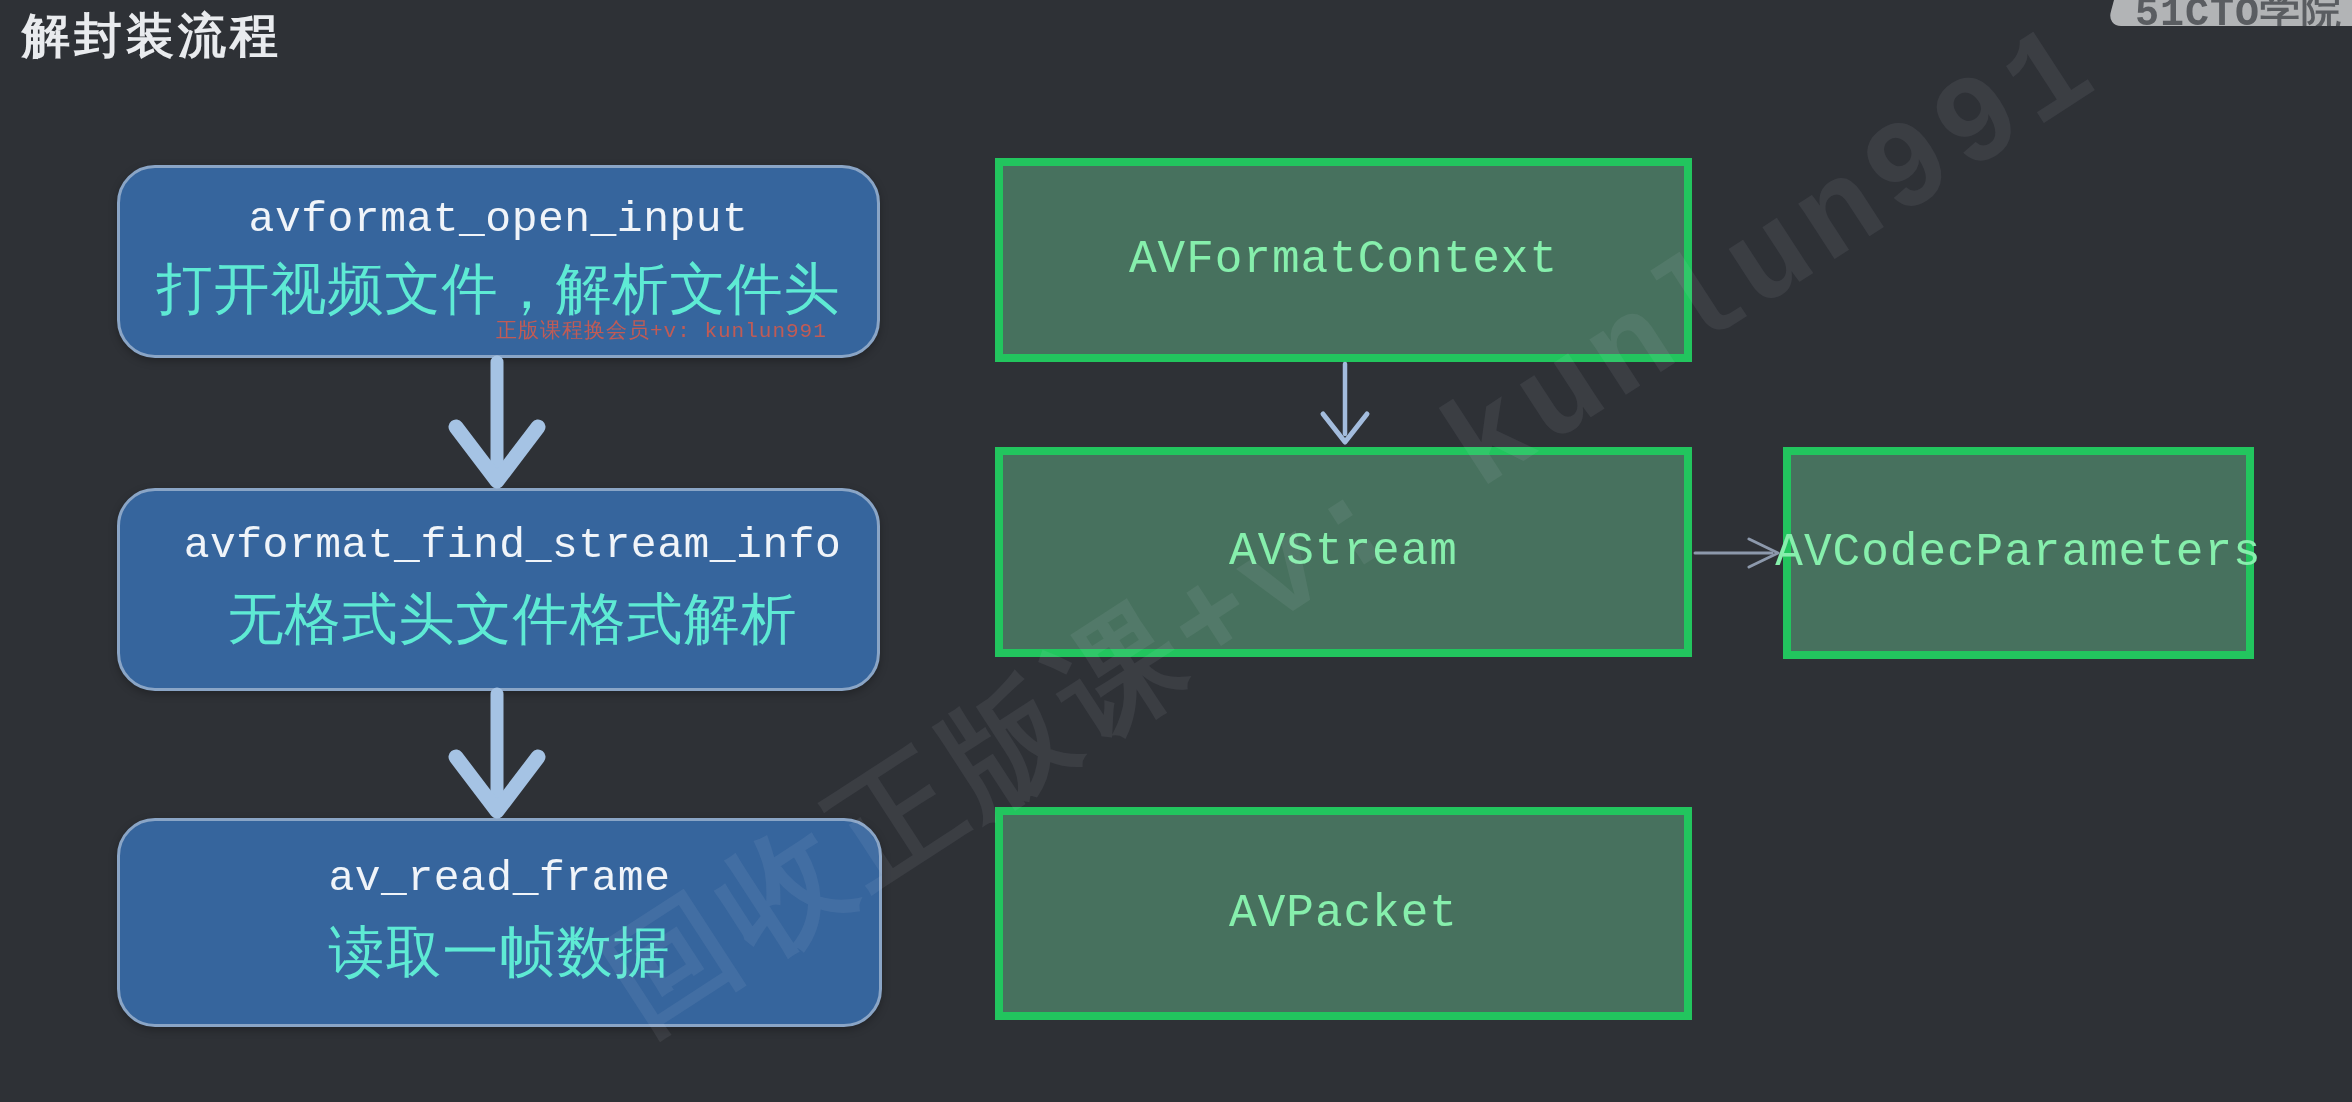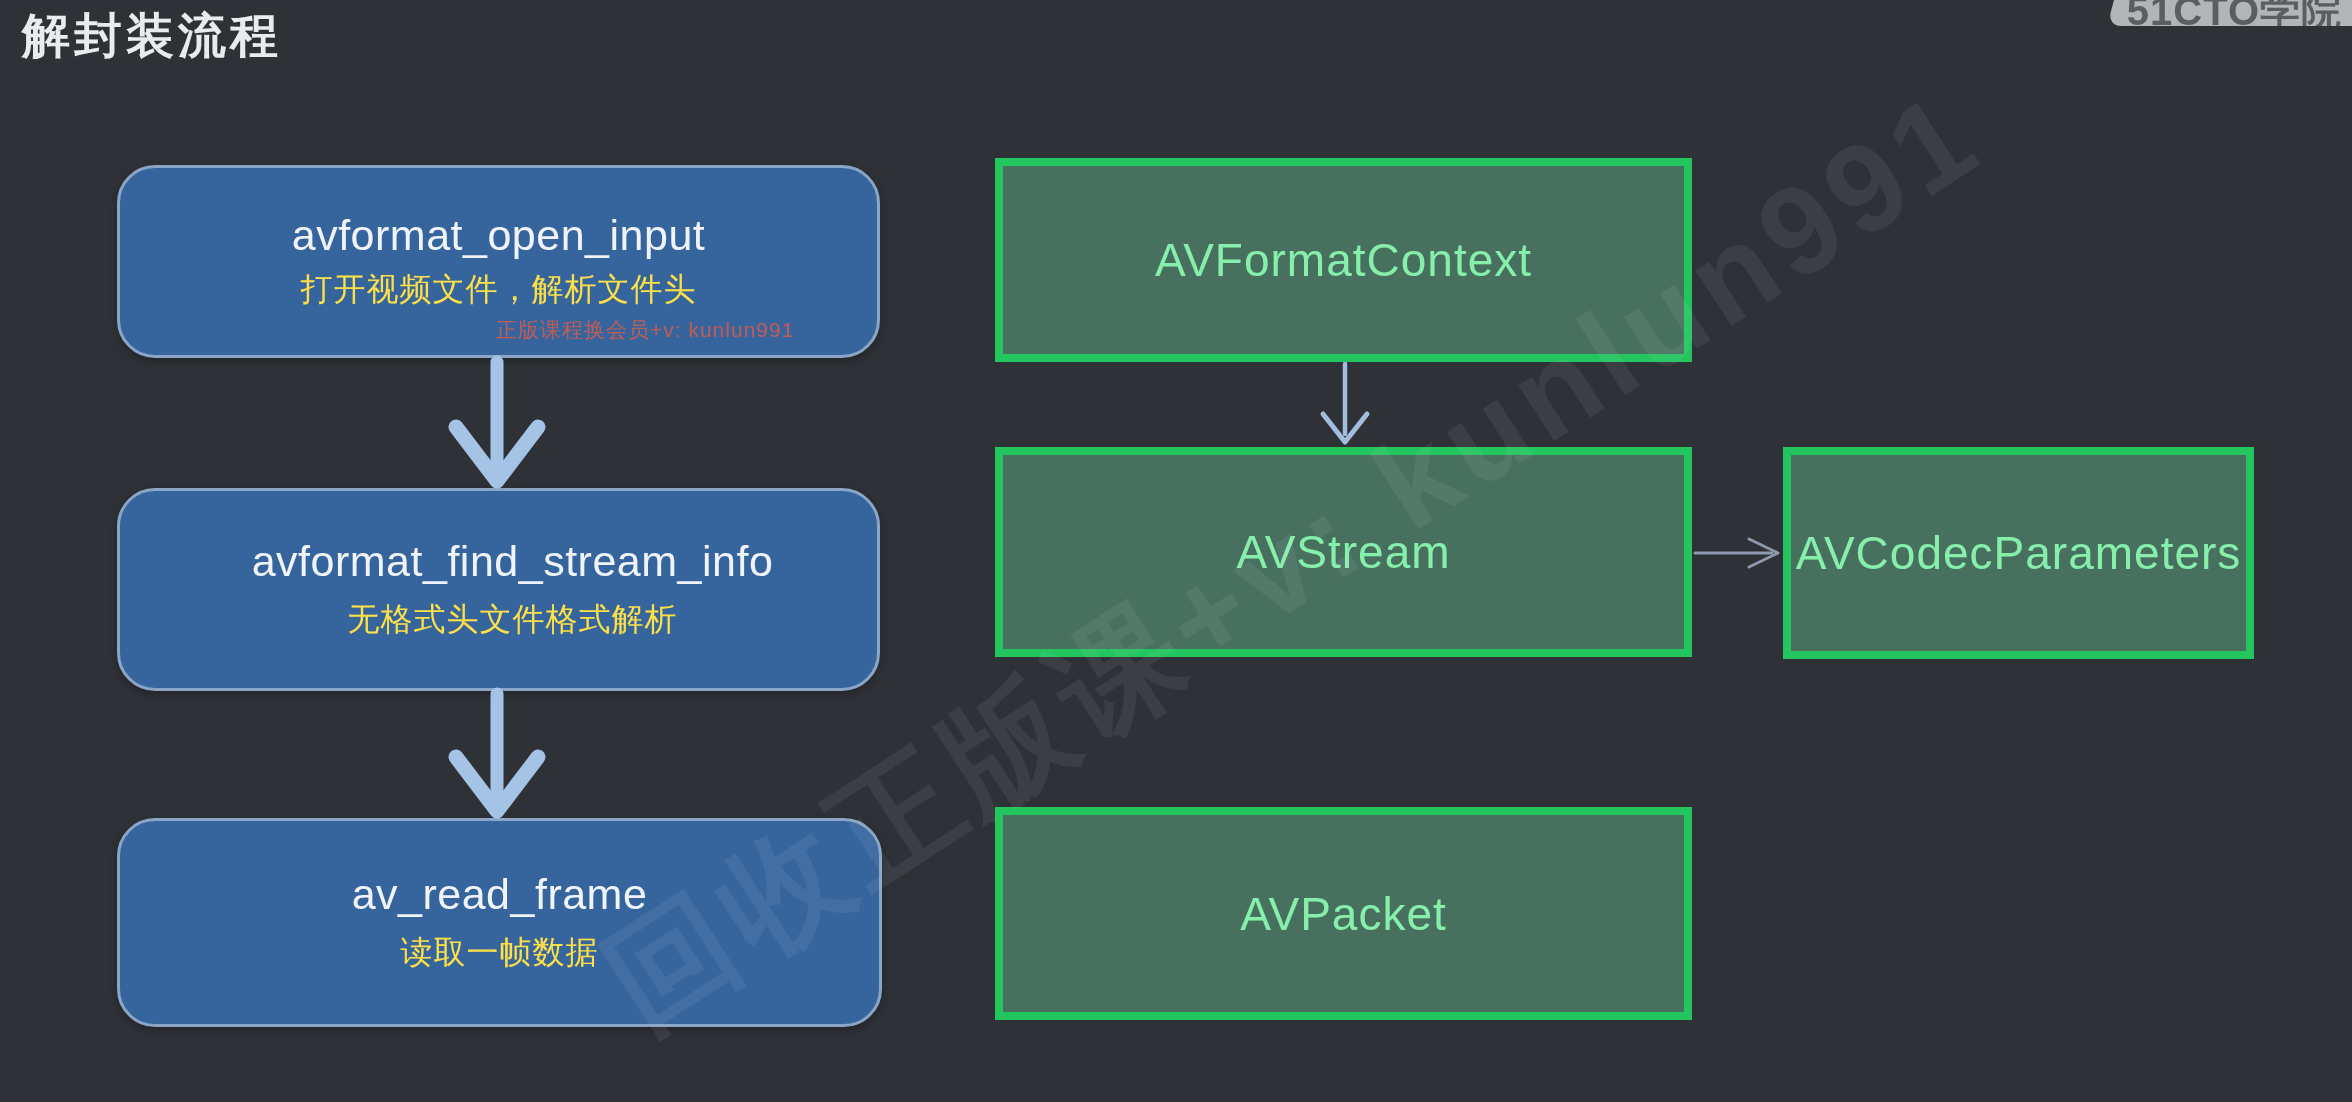--- a/index.html
+++ b/index.html
@@ -1,21 +1,21 @@
 <!DOCTYPE html>
 <html><head>
 <meta charset="utf-8">
 <style>
   html,body{margin:0;padding:0;background:#1d2024;}
   .stage{
     position:relative;
     width:2352px;height:1102px;
     background:#2e3136;
     overflow:hidden;
-    font-family:Liberation Sans, sans-serif;
+    font-family:Liberation Mono, monospace;
   }
   .page-title{
     position:absolute;left:22px;top:4px;
     font-size:48px;font-weight:700;color:#e9ebee;
     letter-spacing:4px;
   }
   
   .badge{position:absolute;top:0;right:0;width:262px;height:26px;overflow:hidden;}
   .badge-shape{
     position:absolute;top:0;left:24px;right:-40px;bottom:0;
@@ -35,21 +35,21 @@
     position:absolute;
     background:#36659d;
     border:3px solid #8aa5c6;
     border-radius:38px;
     box-sizing:border-box;
     display:flex;flex-direction:column;align-items:center;justify-content:center;
     gap:12px;
     box-shadow:0 3px 8px rgba(0,0,0,0.28);
   }
   .flow-fn{font-size:43px;color:#f0f4f9;letter-spacing:0.5px;}
-  .flow-desc{font-size:32px;color:#fde047;letter-spacing:1px;}
+  .flow-desc{font-size:56px;color:#5eead4;letter-spacing:1px;}
   .box1{left:117px;top:165px;width:763px;height:193px;gap:8px;}
   .box2{left:117px;top:488px;width:763px;height:203px;padding-left:28px;}
   .box3{left:117px;top:818px;width:765px;height:209px;}
   
   .struct-box{
     position:absolute;
     background:#47715e;
     border:8px solid #22c55e;
     box-sizing:border-box;
     display:flex;align-items:center;justify-content:center;

